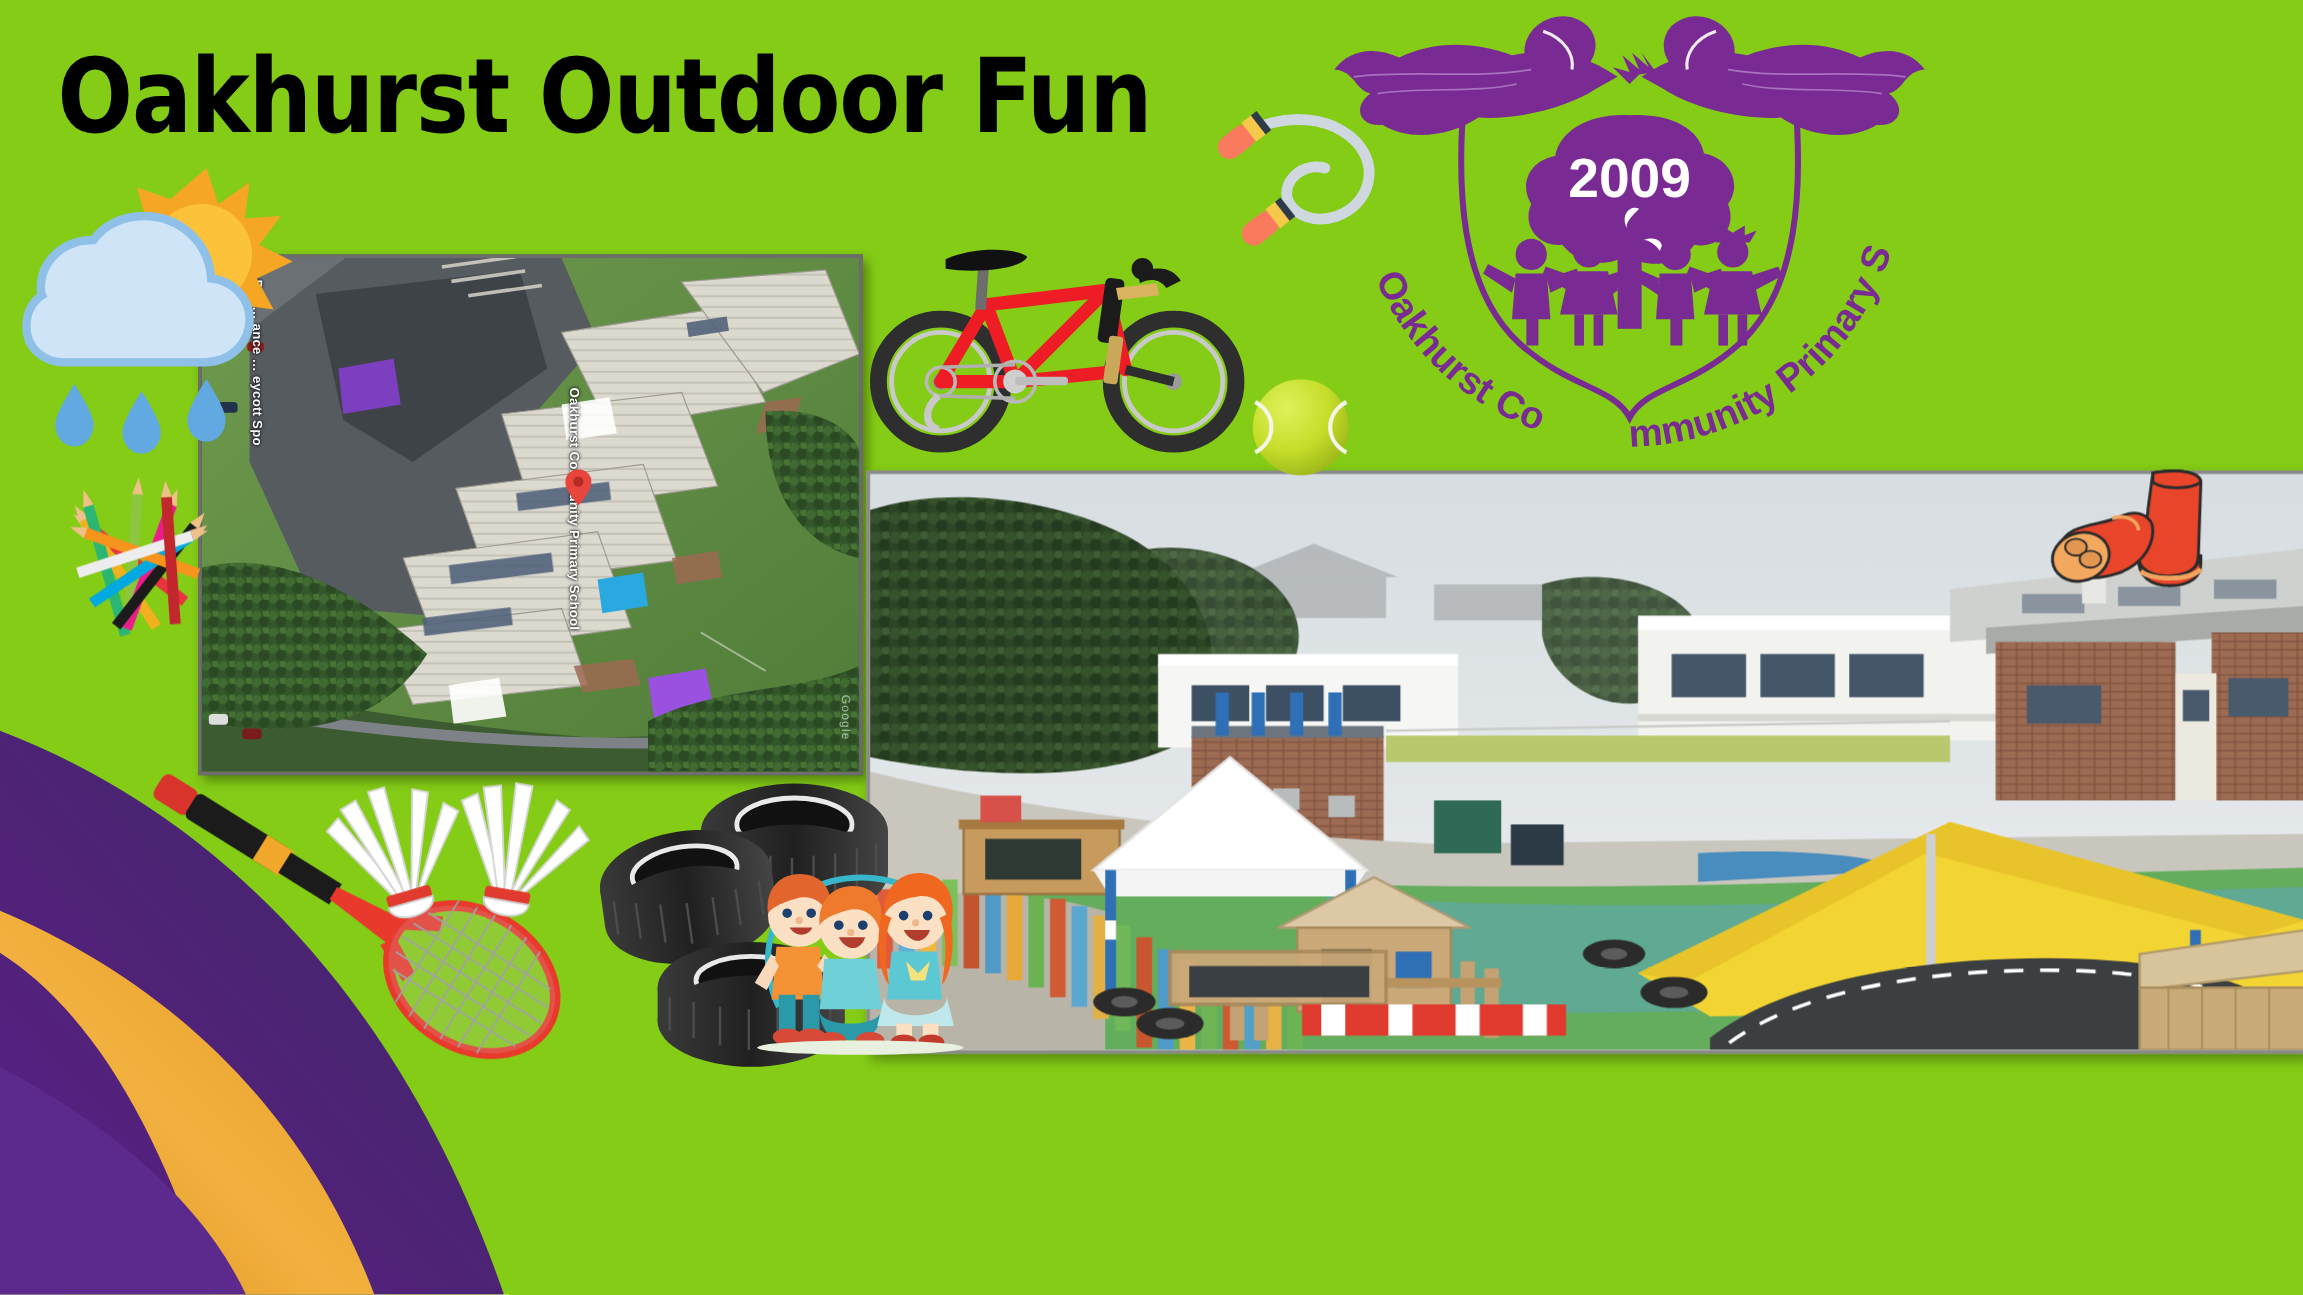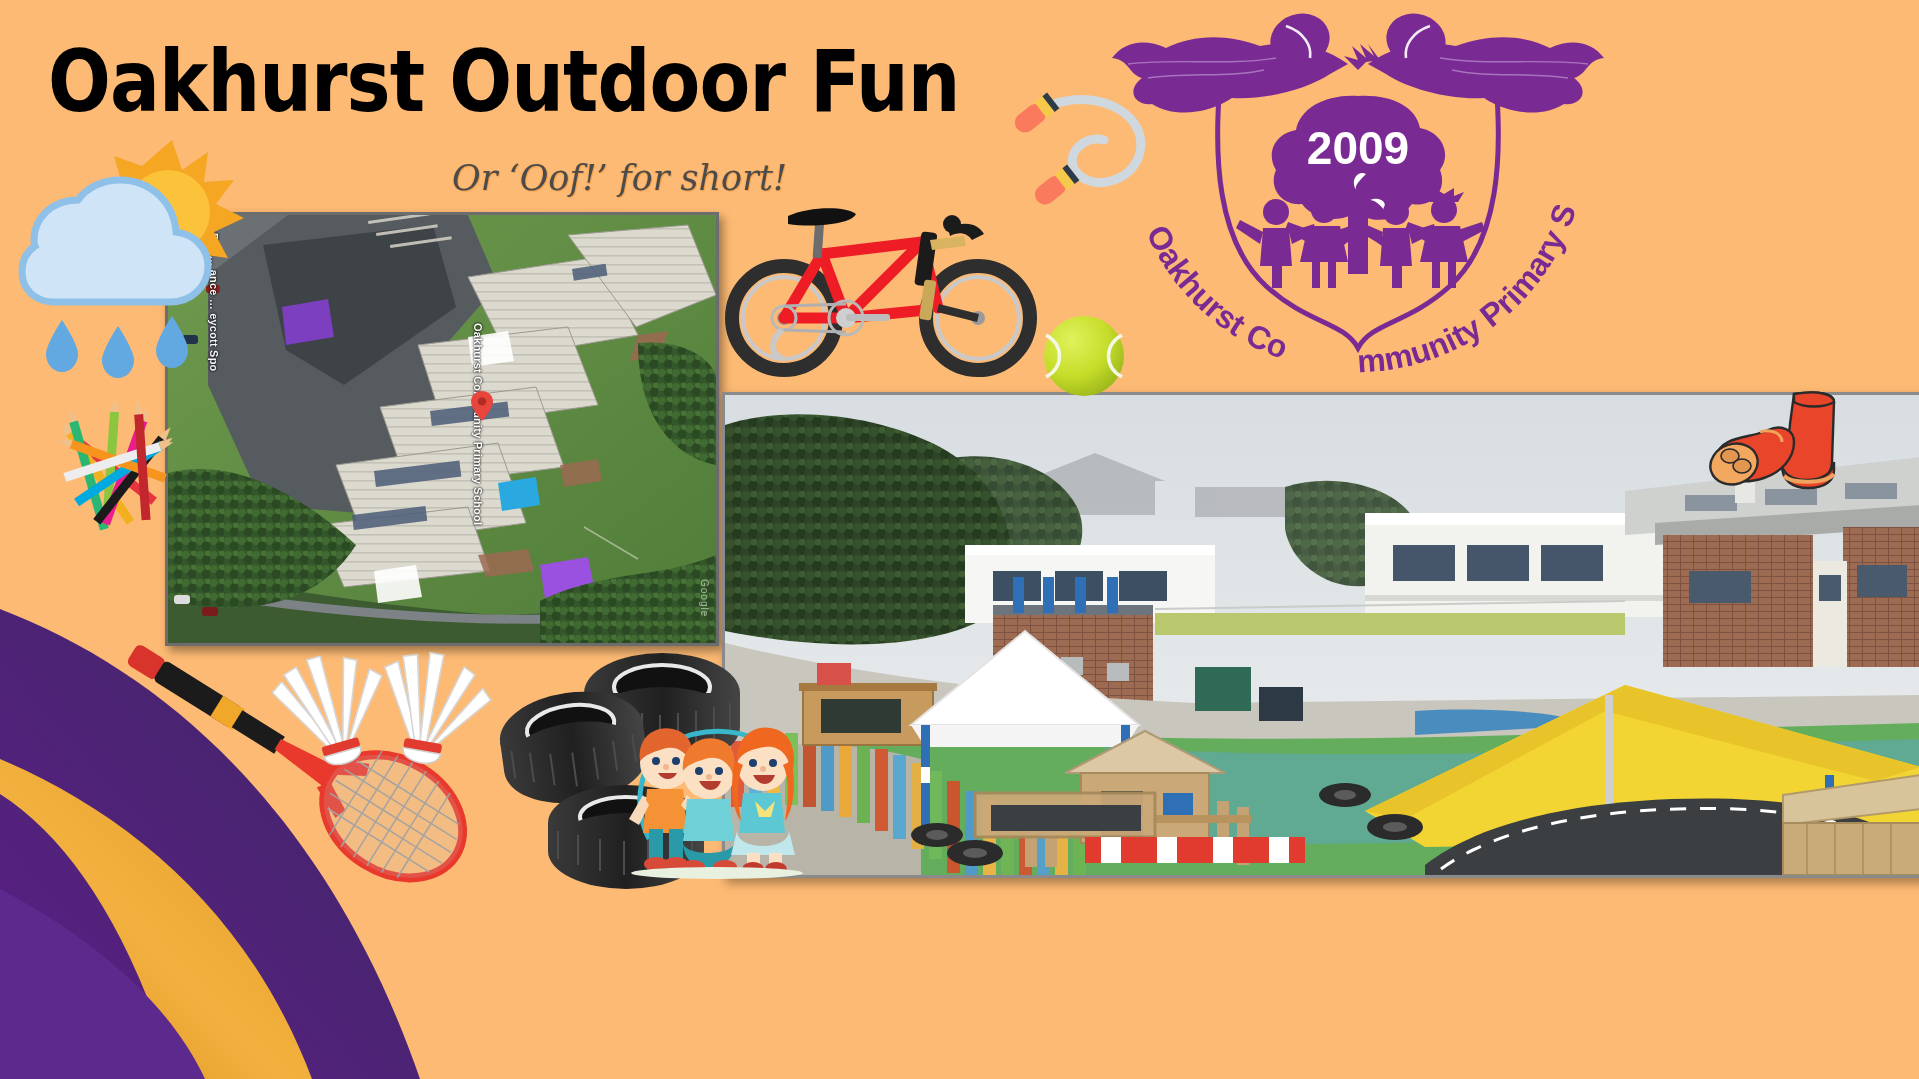--- a/index.html
+++ b/index.html
@@ -1,21 +1,21 @@
 <!DOCTYPE html>
 <html><head>
 <meta charset="utf-8">
 <title>Oakhurst Outdoor Fun</title>
 <style>
   html,body{margin:0;padding:0;background:#ffffff;}
   body{
     font-family:"Liberation Sans", sans-serif;
     width:1919px;height:1079px;overflow:hidden;position:relative;
   }
-  .slide{position:absolute;inset:0;background:#fdba74;overflow:hidden;}
+  .slide{position:absolute;inset:0;background:#84cc16;overflow:hidden;}
 
   
   .swoosh-wrap{position:absolute;left:0;bottom:0;width:760px;height:620px;pointer-events:none;}
   .swoosh-wrap svg{display:block;width:100%;height:100%;}
 
   
   .title{
     position:absolute;left:48px;top:36px;
     font-family:"DejaVu Sans", sans-serif;
     font-size:86px;line-height:1.05;font-weight:700;
@@ -94,21 +94,20 @@
           <stop offset="100%" stop-color="#532a80"></stop>
         </linearGradient>
       </defs>
       <path d="M0,150 C170,215 330,360 420,620 L0,620 Z" fill="url(#gPurp)"></path>
       <path d="M0,300 C130,355 250,455 312,620 L176,620 C130,470 70,380 0,335 Z" fill="url(#gGold)"></path>
       <path d="M0,430 C95,480 170,545 205,620 L0,620 Z" fill="#5c2a8c"></path>
     </svg>
   </div>
 
   <div class="title">Oakhurst Outdoor Fun</div>
-  <div class="subtitle">Or ‘Oof!’ for short!</div>
 
   <div class="map-frame">
     <svg class="sat" viewBox="0 0 548 428" preserveAspectRatio="none" aria-hidden="true">
       <defs>
         <linearGradient id="grass" x1="0" y1="0" x2="1" y2="1">
           <stop offset="0%" stop-color="#6f9a4e"></stop>
             <stop offset="100%" stop-color="#4f7c38"></stop>
         </linearGradient>
         <pattern id="treeTex" width="14" height="14" patternUnits="userSpaceOnUse">
           <rect width="14" height="14" fill="#33562a"></rect>

